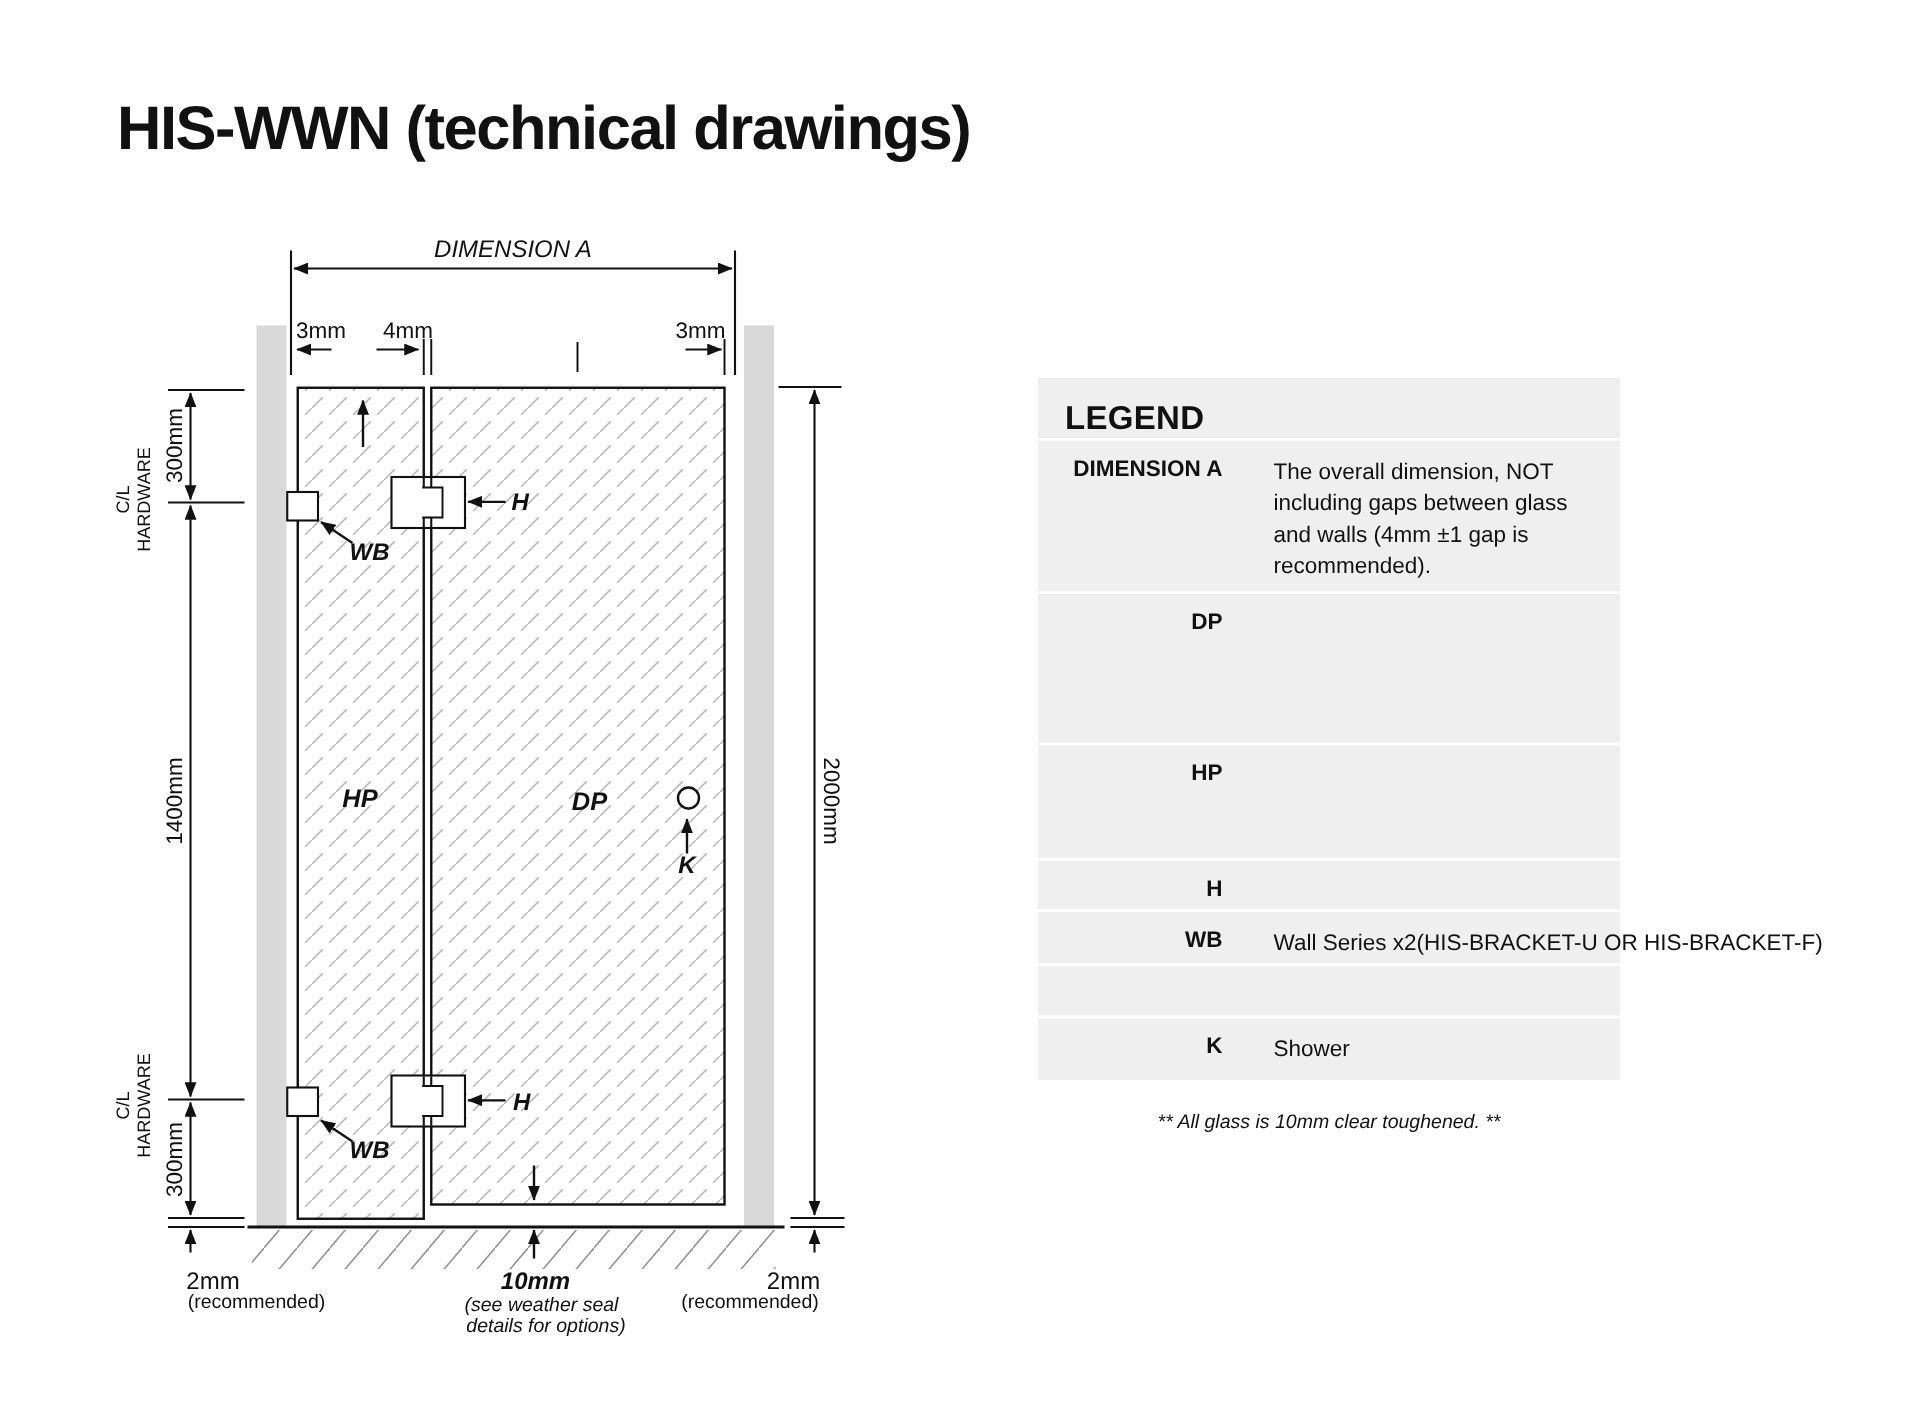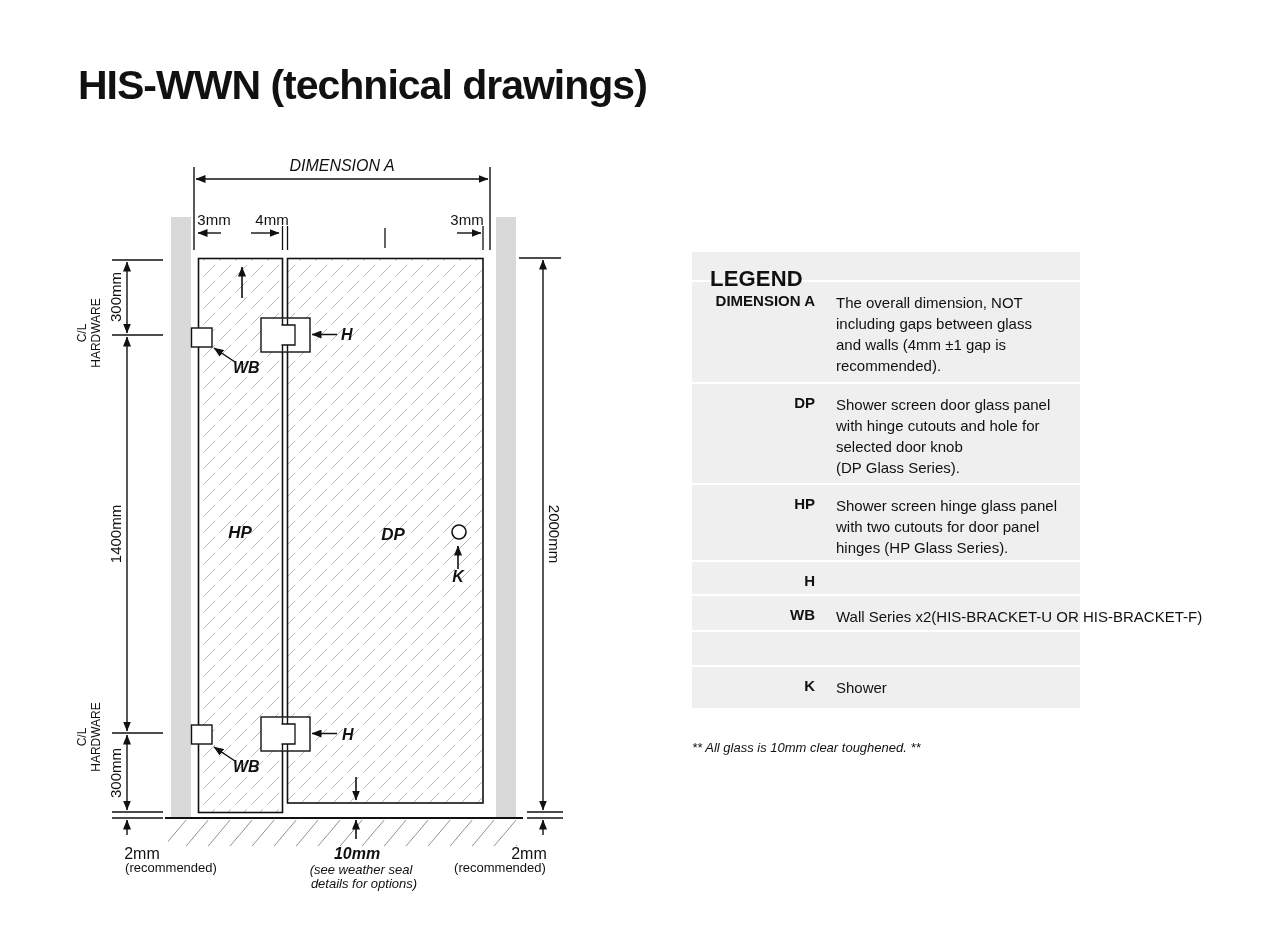--- a/index.html
+++ b/index.html
@@ -10,33 +10,33 @@
   svg text{fill:#111;}
   .dimtxt{font-size:15px;}
   .dimtxt-big{font-size:16px;}
   .it{font-style:italic;}
   .lbl{font-size:16px;font-weight:bold;font-style:italic;}
   .panel-lbl{font-size:17px;font-weight:bold;font-style:italic;}
   .small{font-size:13px;}
   .tiny{font-size:12px;}
   
   #legend{position:absolute;left:692px;top:252px;width:388px;background:#efefef;}
-  #legend-title{height:28px;box-sizing:border-box;padding:14px 0 0 18px;font-size:22px;font-weight:bold;letter-spacing:0.2px;}
+  #legend-title{height:40px;box-sizing:border-box;padding:14px 0 0 18px;font-size:22px;font-weight:bold;letter-spacing:0.2px;}
   .legend-row{border-top:2px solid #fff;box-sizing:border-box;display:grid;grid-template-columns:123px auto;padding-top:10px;}
   .legend-term{font-size:15px;font-weight:bold;text-align:right;}
-  .legend-def{font-size:15px;line-height:21px;margin-left:21px;white-space:pre-line;}
+  .legend-def{font-size:15px;line-height:21px;margin-left:34px;white-space:pre-line;}
   .r1{min-height:102px;}
   .r2{min-height:101px;}
   .r3{min-height:77px;}
   .r4{min-height:34px;}
   .r5{min-height:36px;}
   .r5 .legend-def{white-space:nowrap;}
   .r6{min-height:35px;}
   .r7{min-height:43px;}
-  #footnote{position:absolute;left:692px;top:740px;width:388px;font-size:13px;font-style:italic;}
+  #footnote{position:absolute;left:692px;top:740px;width:388px;text-align:center;font-size:13px;font-style:italic;}
 </style>
 </head>
 <body>
 
 <div id="page">
 
   <h1 id="title">HIS-WWN (technical drawings)</h1>
 
   <svg id="drawing" width="660" height="944" viewBox="0 0 660 944" xmlns="http://www.w3.org/2000/svg">
     <defs>
@@ -157,30 +157,23 @@
 
     <div class="legend-row r1">
       <div class="legend-term">DIMENSION A</div>
       <div class="legend-def">The overall dimension, NOT
 including gaps between glass
 and walls (4mm ±1 gap is
 recommended).</div>
     </div>
     <div class="legend-row r2">
       <div class="legend-term">DP</div>
-      <div class="legend-def">Shower screen door glass panel
-with hinge cutouts and hole for
-selected door knob
-(DP Glass Series).</div>
     </div>
     <div class="legend-row r3">
       <div class="legend-term">HP</div>
-      <div class="legend-def">Shower screen hinge glass panel
-with two cutouts for door panel
-hinges (HP Glass Series).</div>
     </div>
     <div class="legend-row r4">
       <div class="legend-term">H</div>
     </div>
     <div class="legend-row r5">
       <div class="legend-term">WB</div>
       <div class="legend-def">Wall Series x2(HIS-BRACKET-U OR HIS-BRACKET-F)</div>
     </div>
     <div class="legend-row r6">
       <div class="legend-term"></div>

